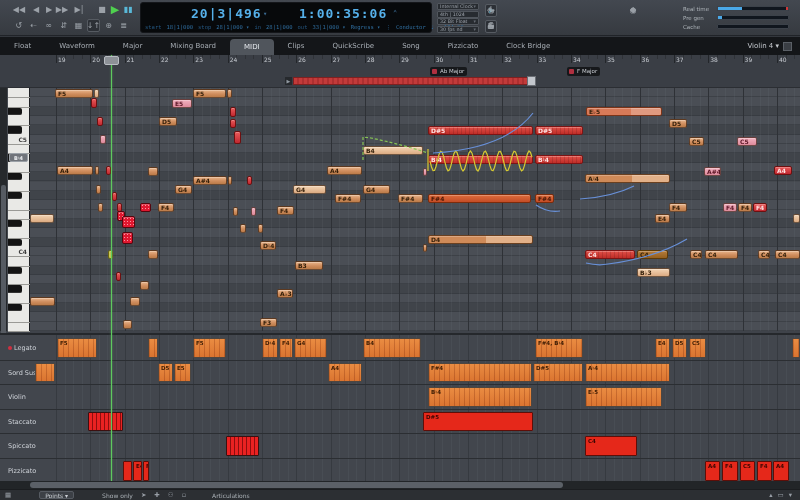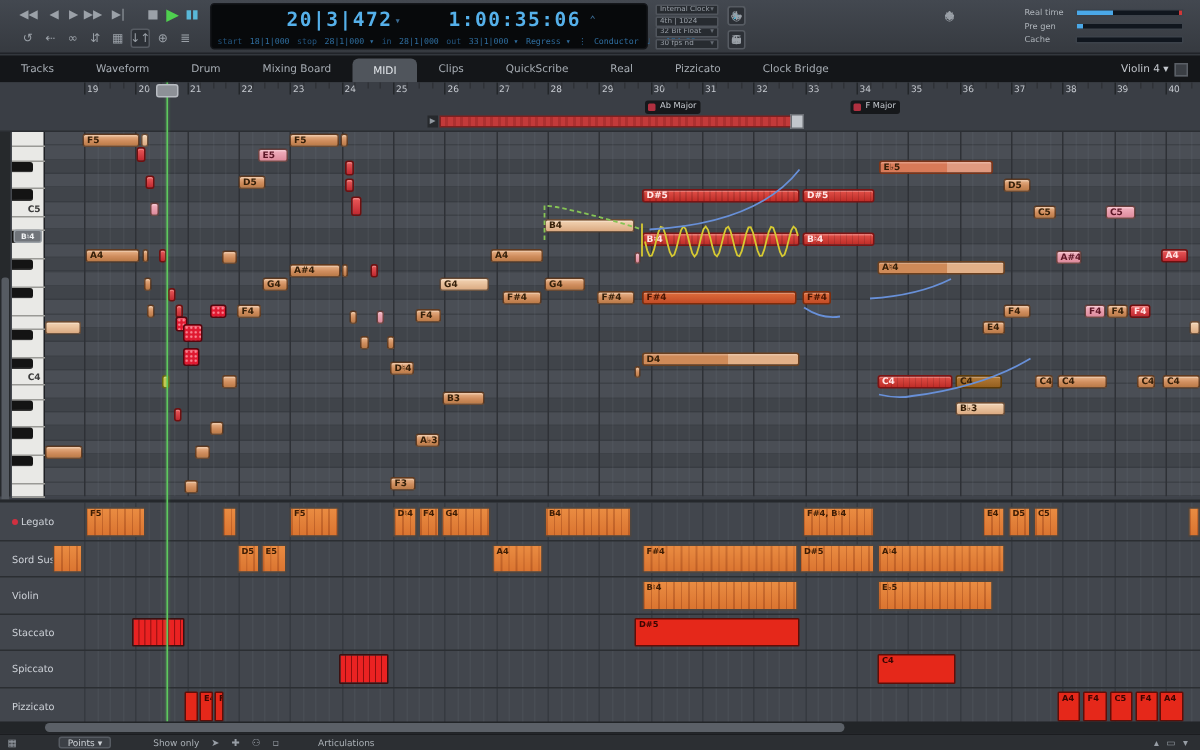--- a/index.html
+++ b/index.html
@@ -136,21 +136,21 @@
         <span class="tbtn" style="left: 27px; top: 19px; width: 13px;">⇠</span>
         <span class="tbtn" style="left: 42px; top: 19px; width: 13px;">∞</span>
         <span class="tbtn" style="left: 57px; top: 19px; width: 13px;">⇵</span>
         <span class="tbtn" style="left: 72px; top: 19px; width: 13px;">▦</span>
         <span class="tbtn active" style="left: 87px; top: 19px; width: 13px;">↓↑</span>
         <span class="tbtn" style="left: 102px; top: 19px; width: 13px;">⊕</span>
         <span class="tbtn" style="left: 117px; top: 19px; width: 13px;">≣</span>
       </div>
 
     <div id="lcd">
-      <span class="big" style="left:50px">20|3|472</span>
+      <span class="big" style="left:50px">20|3|496</span>
       <span class="big caret" style="left:122px;top:7px">▾</span>
       <span class="big" style="left:158px">1:00:35:06</span>
       <span class="big caret" style="left:252px;top:6px">⌃</span>
       <div class="small-row">
           <span class="lab">start</span>
           <span>18|1|000</span>
           <span class="lab">stop</span>
           <span>28|1|000 ▾</span>
           <span class="lab">in</span>
           <span>28|1|000</span>
@@ -230,28 +230,28 @@
         <div class="meter-row">
           <span class="mlab">Cache</span>
           <span class="meter-track">
             <span class="meter-fill" style="width: 0%;"></span>
           </span>
         </div>
       </div>
   </div>
 
   <div id="tabbar">
-      <span class="tab">Tracks</span>
+      <span class="tab">Float</span>
       <span class="tab">Waveform</span>
-      <span class="tab">Drum</span>
+      <span class="tab">Major</span>
       <span class="tab">Mixing Board</span>
       <span class="tab active">MIDI</span>
       <span class="tab">Clips</span>
       <span class="tab">QuickScribe</span>
-      <span class="tab">Real</span>
+      <span class="tab">Song</span>
       <span class="tab">Pizzicato</span>
       <span class="tab">Clock Bridge</span>
     </div>
   <div id="trackSel">
     <span>Violin 4 ▾</span>
     <span class="box"></span>
   </div>
 
   <div id="editor">
     <div id="ruler">

